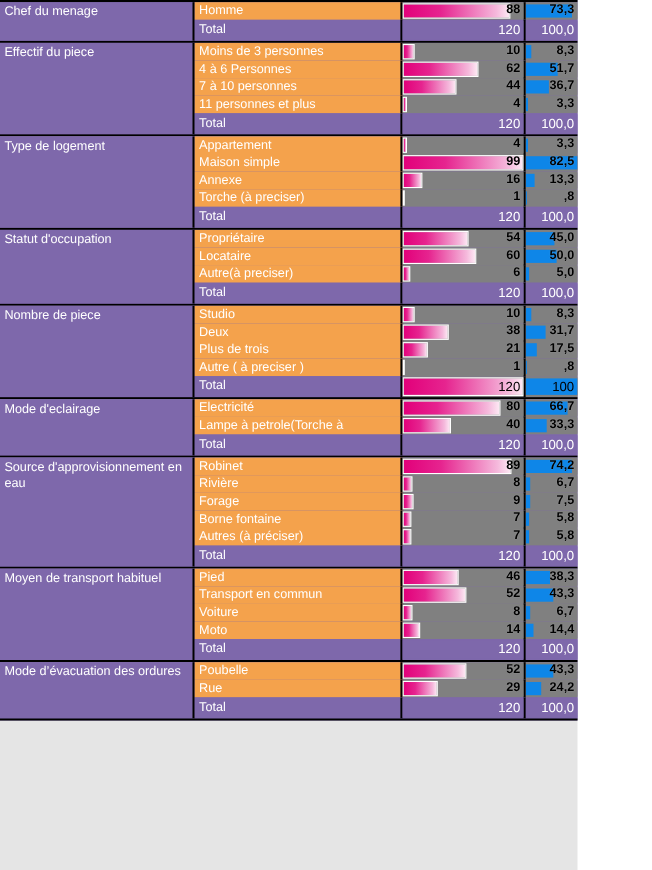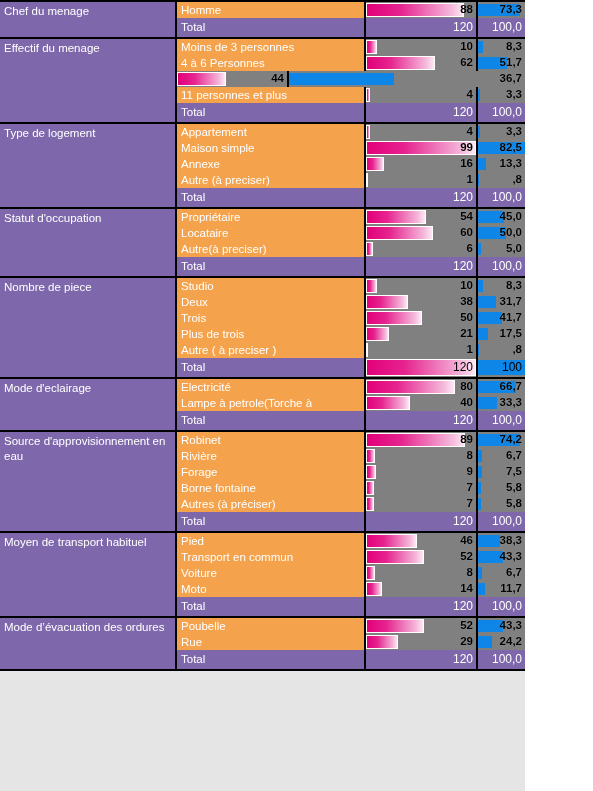--- a/index.html
+++ b/index.html
@@ -177,21 +177,21 @@
             <span class="bar-value">120</span>
           </div>
           <div class="cell-bar pct">
             <div class="bar-track"></div>
             <span class="bar-value">100,0</span>
           </div>
         </div>
       </div>
     </div>
     <div class="section">
-      <div class="col-label">Effectif du menage</div>
+      <div class="col-label">Effectif du piece</div>
       <div class="col-rows">
         <div class="row">
           <div class="cell-name">Moins de 3 personnes</div>
           <div class="cell-bar count">
             <div class="bar-track"></div>
             <div class="bar-fill pink" style="width: 10.101%; top: 1px; bottom: 1px;"></div>
             <span class="bar-value">10</span>
           </div>
           <div class="cell-bar pct">
             <div class="bar-track"></div>
@@ -206,20 +206,21 @@
             <div class="bar-fill pink" style="width: 62.6263%; top: 1px; bottom: 1px;"></div>
             <span class="bar-value">62</span>
           </div>
           <div class="cell-bar pct">
             <div class="bar-track"></div>
             <div class="bar-fill blue" style="width: 62.6667%; top: 2px; bottom: 2px;"></div>
             <span class="bar-value">51,7</span>
           </div>
         </div>
         <div class="row">
+          <div class="cell-name">7 à 10 personnes</div>
           <div class="cell-bar count">
             <div class="bar-track"></div>
             <div class="bar-fill pink" style="width: 44.4444%; top: 1px; bottom: 1px;"></div>
             <span class="bar-value">44</span>
           </div>
           <div class="cell-bar pct">
             <div class="bar-track"></div>
             <div class="bar-fill blue" style="width: 44.4848%; top: 2px; bottom: 2px;"></div>
             <span class="bar-value">36,7</span>
           </div>
@@ -286,21 +287,21 @@
             <div class="bar-fill pink" style="width: 16.1616%; top: 1px; bottom: 1px;"></div>
             <span class="bar-value">16</span>
           </div>
           <div class="cell-bar pct">
             <div class="bar-track"></div>
             <div class="bar-fill blue" style="width: 16.1212%; top: 2px; bottom: 2px;"></div>
             <span class="bar-value">13,3</span>
           </div>
         </div>
         <div class="row">
-          <div class="cell-name">Autre (à preciser)</div>
+          <div class="cell-name">Torche (à preciser)</div>
           <div class="cell-bar count">
             <div class="bar-track"></div>
             <div class="bar-fill pink" style="width: 2%; top: 1px; bottom: 1px;"></div>
             <span class="bar-value">1</span>
           </div>
           <div class="cell-bar pct">
             <div class="bar-track"></div>
             <div class="bar-fill blue" style="width: 2%; top: 2px; bottom: 2px;"></div>
             <span class="bar-value">,8</span>
           </div>
@@ -396,33 +397,20 @@
             <div class="bar-fill pink" style="width: 38.3838%; top: 1px; bottom: 1px;"></div>
             <span class="bar-value">38</span>
           </div>
           <div class="cell-bar pct">
             <div class="bar-track"></div>
             <div class="bar-fill blue" style="width: 38.4242%; top: 2px; bottom: 2px;"></div>
             <span class="bar-value">31,7</span>
           </div>
         </div>
         <div class="row">
-          <div class="cell-name">Trois</div>
-          <div class="cell-bar count">
-            <div class="bar-track"></div>
-            <div class="bar-fill pink" style="width: 50.5051%; top: 1px; bottom: 1px;"></div>
-            <span class="bar-value">50</span>
-          </div>
-          <div class="cell-bar pct">
-            <div class="bar-track"></div>
-            <div class="bar-fill blue" style="width: 50.5455%; top: 2px; bottom: 2px;"></div>
-            <span class="bar-value">41,7</span>
-          </div>
-        </div>
-        <div class="row">
           <div class="cell-name">Plus de trois</div>
           <div class="cell-bar count">
             <div class="bar-track"></div>
             <div class="bar-fill pink" style="width: 21.2121%; top: 1px; bottom: 1px;"></div>
             <span class="bar-value">21</span>
           </div>
           <div class="cell-bar pct">
             <div class="bar-track"></div>
             <div class="bar-fill blue" style="width: 21.2121%; top: 2px; bottom: 2px;"></div>
             <span class="bar-value">17,5</span>
@@ -624,21 +612,21 @@
         <div class="row">
           <div class="cell-name">Moto</div>
           <div class="cell-bar count">
             <div class="bar-track"></div>
             <div class="bar-fill pink" style="width: 14.1414%; top: 1px; bottom: 1px;"></div>
             <span class="bar-value">14</span>
           </div>
           <div class="cell-bar pct">
             <div class="bar-track"></div>
             <div class="bar-fill blue" style="width: 14.1818%; top: 2px; bottom: 2px;"></div>
-            <span class="bar-value">11,7</span>
+            <span class="bar-value">14,4</span>
           </div>
         </div>
         <div class="row total">
           <div class="cell-name">Total</div>
           <div class="cell-bar count">
             <div class="bar-track"></div>
             <span class="bar-value">120</span>
           </div>
           <div class="cell-bar pct">
             <div class="bar-track"></div>

